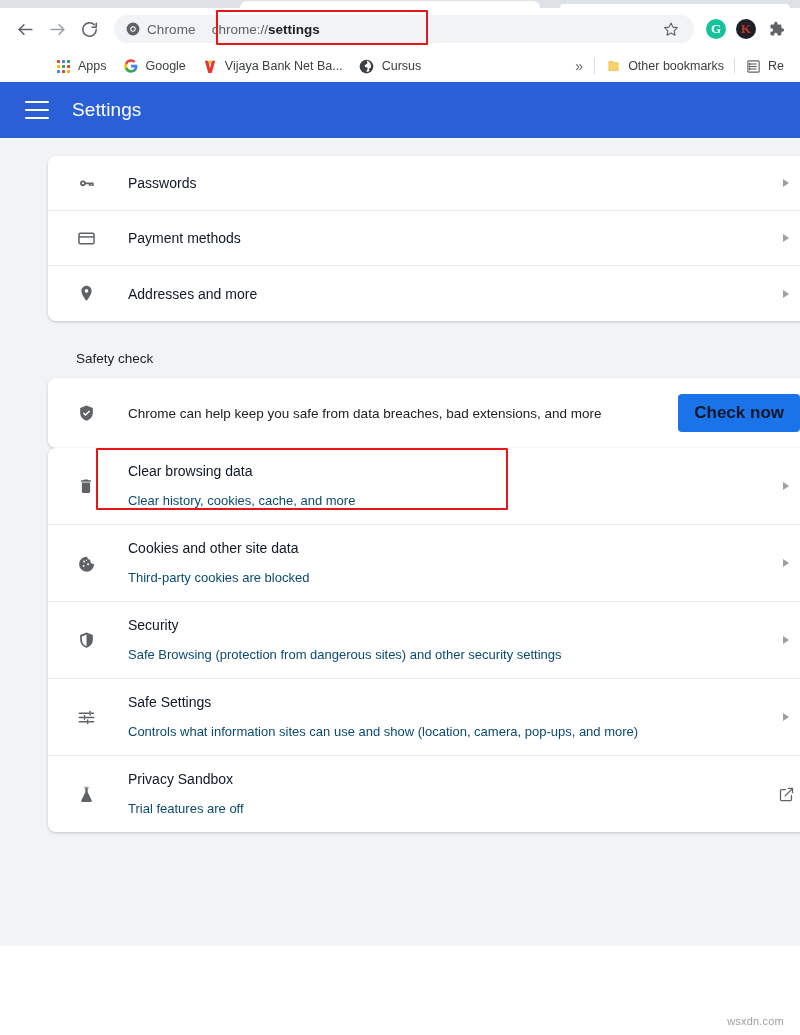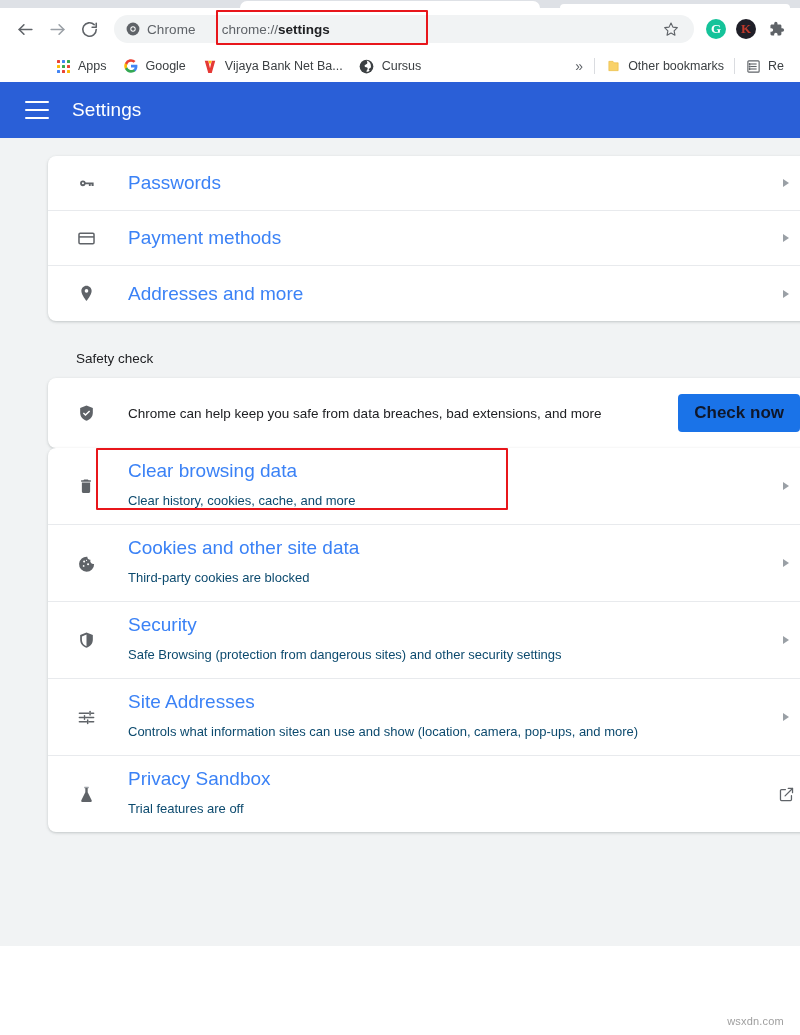--- a/index.html
+++ b/index.html
@@ -68,21 +68,20 @@
     flex: 1 1 auto;
     height: 28px;
     background: #f1f3f4;
     border-radius: 14px;
     display: flex;
     align-items: center;
     margin: 0 6px 0 8px;
     padding: 0 10px 0 12px;
     position: relative;
     min-width: 0;
-    gap: 10px;
   }
   .omni-brand {
     display: flex;
     align-items: center;
     flex: 0 0 auto;
     color: #5f6368;
   }
   .omni-brand .chrome-logo {
     width: 14px; height: 14px; margin-right: 7px;
   }
@@ -230,22 +229,22 @@
   .row:last-child { border-bottom: none; }
   .row-ico {
     width: 20px; height: 20px;
     margin: 0 32px 0 28px;
     flex: 0 0 auto;
     display: flex; align-items: center; justify-content: center;
     color: #5f6368;
   }
   .row-body { flex: 1 1 auto; padding: 13px 0; min-width: 0; }
   .row-title {
-    font-size: 19px;
-    color: #3b82f6;
+    font-size: 14px;
+    color: #0f172a;
     line-height: 20px;
     white-space: nowrap;
   }
   .row-sub {
     font-size: 13px;
     color: #0c4a6e;
     line-height: 20px;
     margin-top: 10px;
     white-space: nowrap;
   }
@@ -594,21 +593,21 @@
               <line x1="16.5" y1="4.3" x2="16.5" y2="8.7"></line>
               <line x1="3" y1="12" x2="8" y2="12"></line>
               <line x1="11" y1="12" x2="21" y2="12"></line>
               <line x1="9.5" y1="9.8" x2="9.5" y2="14.2"></line>
               <line x1="3" y1="17.5" x2="12" y2="17.5"></line>
               <line x1="15" y1="17.5" x2="21" y2="17.5"></line>
               <line x1="13.5" y1="15.3" x2="13.5" y2="19.7"></line>
             </svg>
         </span>
         <div class="row-body">
-          <div class="row-title">Site Addresses</div>
+          <div class="row-title">Safe Settings</div>
           <div class="row-sub">Controls what information sites can use and show (location, camera, pop-ups, and more)</div>
         </div>
         <span class="row-arrow">
             <span class="tri-right"></span>
           </span>
       </div>
 
       <div class="row">
         <span class="row-ico">
           <svg width="19" height="19" viewBox="0 0 24 24" fill="#5f6368">

